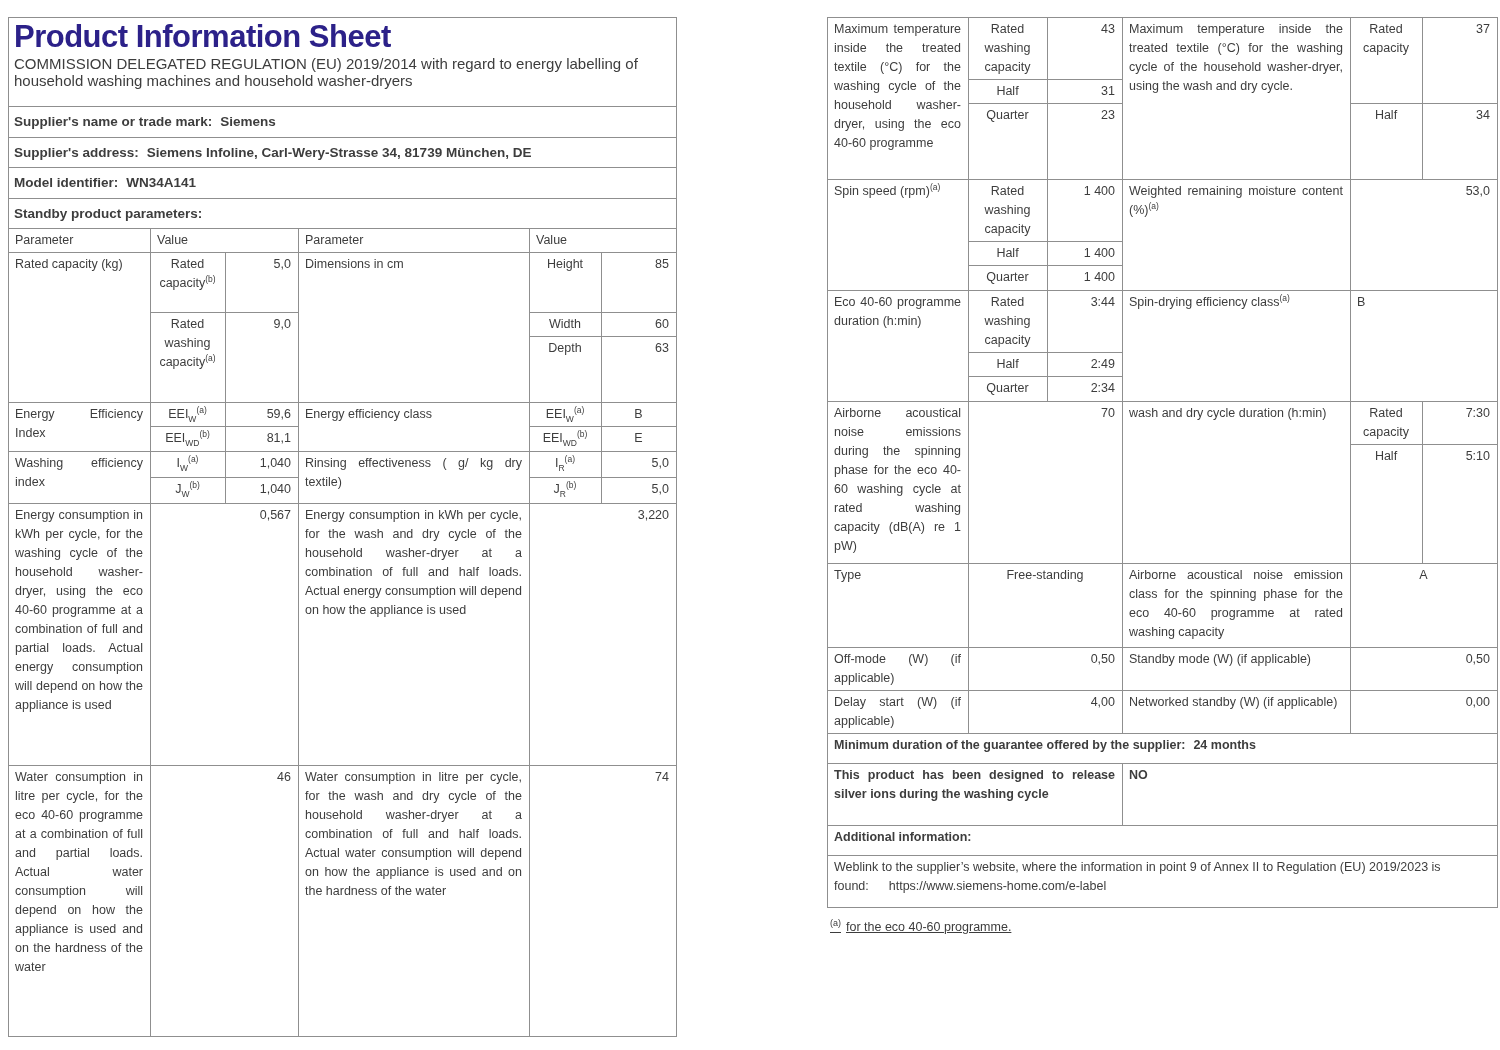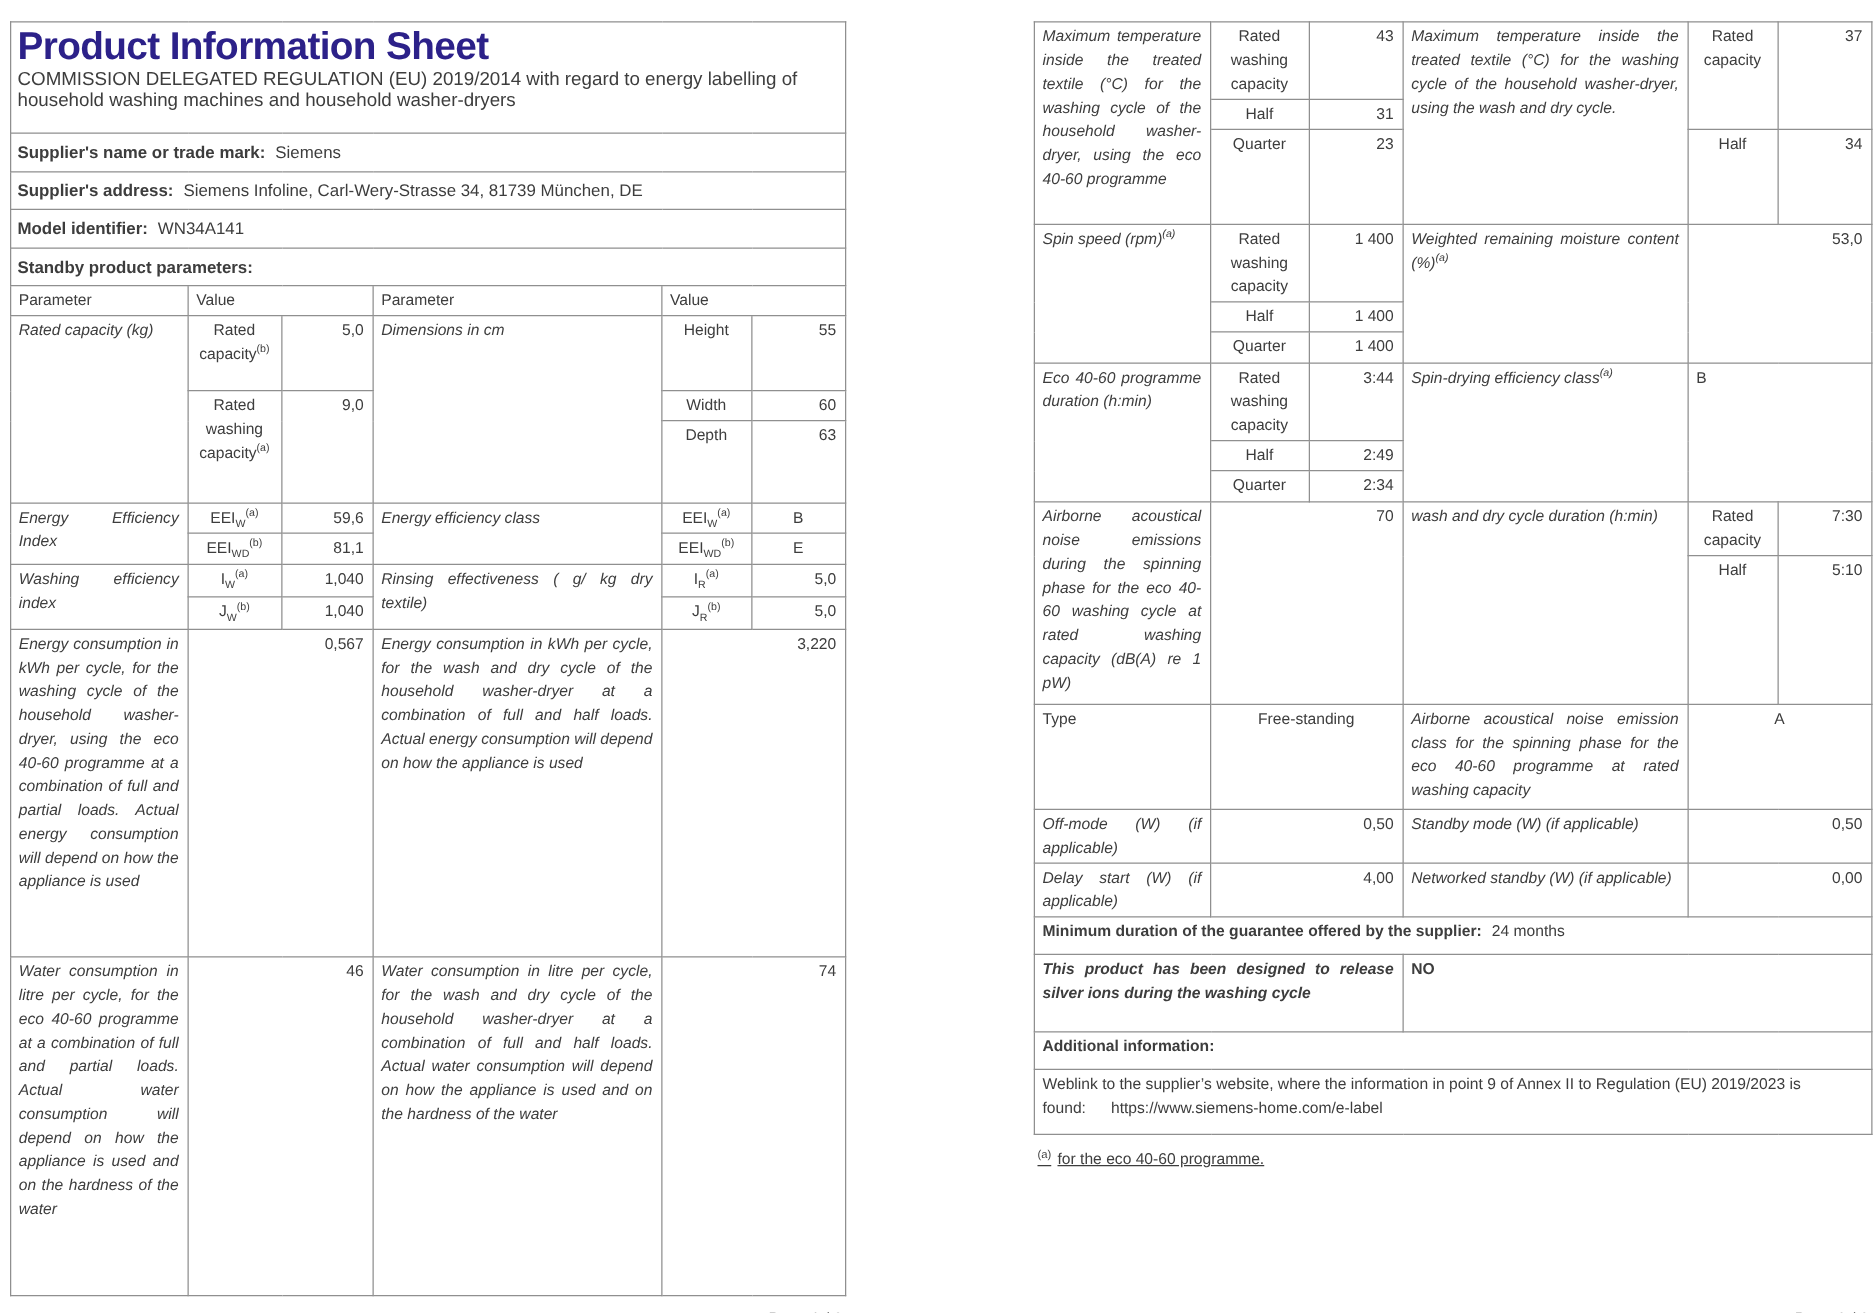--- a/index.html
+++ b/index.html
@@ -9,31 +9,31 @@
   }
   *{margin:0;padding:0;box-sizing:border-box;}
   html,body{width:1500px;height:1050px;background:#ffffff;overflow:hidden;
     font-family:"Liberation Sans",sans-serif;color:var(--text);}
   .page{position:absolute;top:17px;height:1047px;}
   .page--left{left:8px;width:668px;}
   .page--right{left:827px;width:670px;}
   table{border-collapse:collapse;width:100%;table-layout:fixed;}
   td{border:1px solid var(--border);vertical-align:top;padding:2px 7px 2px 6px;
      font-size:12.5px;line-height:19px;word-wrap:break-word;}
-  .just{text-align:justify;hyphens:auto;font-style:italic;}
+  .just{text-align:justify;hyphens:auto;}
   .num{text-align:right;padding-right:7px;}
   .ctr{text-align:center;}
   .b{font-weight:bold;}
   sub,sup{font-size:8.5px;line-height:0;}
   .title-cell{padding:9px 10px 6px 5px;}
   h1{font-size:31px;font-weight:bold;color:var(--title);margin-bottom:9px;
      letter-spacing:-0.5px;font-family:"Liberation Sans",sans-serif;}
   .reg{font-size:15px;line-height:17px;text-align:left;}
   .kv-cell{padding:6px 8px 5px 5px;font-size:13.5px;line-height:18px;}
-  .kv-val{margin-left:8px;font-weight:normal;}
+  .kv-val{margin-left:8px;font-weight:bold;}
   .hdr-cell{padding:2px 7px 2px 6px;}
   .weblink-url{margin-left:6px;padding-left:14px;}
   .footnotes{margin-top:9px;padding-left:3px;}
   .footnote{font-size:12.5px;line-height:21px;text-decoration:underline;}
   .footnote sup{font-size:9px;margin-right:5px;}
   .page-footer{position:absolute;top:1030px;right:2px;font-size:13px;color:#4a4a4a;}
 </style>
 </head>
 <body>
 
@@ -77,21 +77,21 @@
       <td colspan="2" class="hdr-cell">Value</td>
       <td class="hdr-cell">Parameter</td>
       <td colspan="2" class="hdr-cell">Value</td>
     </tr>
     <tr style="height:60px">
       <td rowspan="3" class="just">Rated capacity (kg)</td>
       <td class="ctr"><span>Rated capacity</span><sup>(b)</sup></td>
       <td class="num">5,0</td>
       <td rowspan="3" class="just">Dimensions in cm</td>
       <td class="ctr">Height</td>
-      <td class="num">55</td>
+      <td class="num">85</td>
     </tr>
     <tr style="height:24px">
       <td rowspan="2" class="ctr"><span>Rated washing capacity</span><sup>(a)</sup></td>
       <td rowspan="2" class="num">9,0</td>
       <td class="ctr">Width</td>
       <td class="num">60</td>
     </tr>
     <tr style="height:66px">
       <td class="ctr">Depth</td>
       <td class="num">63</td>

